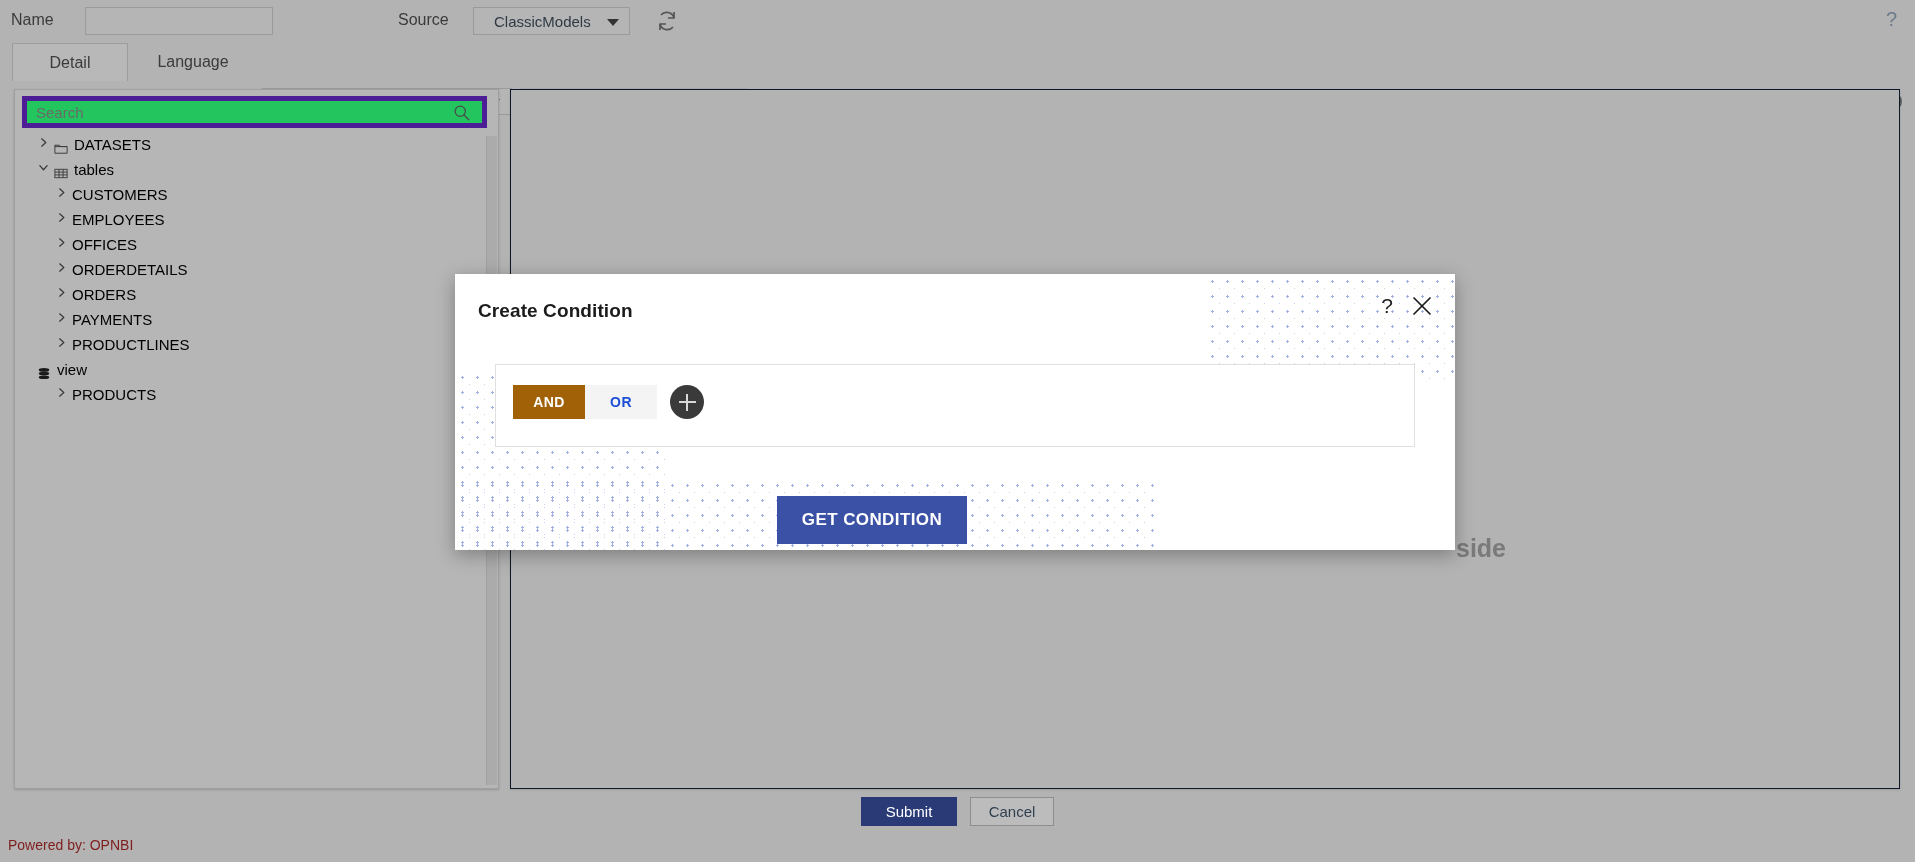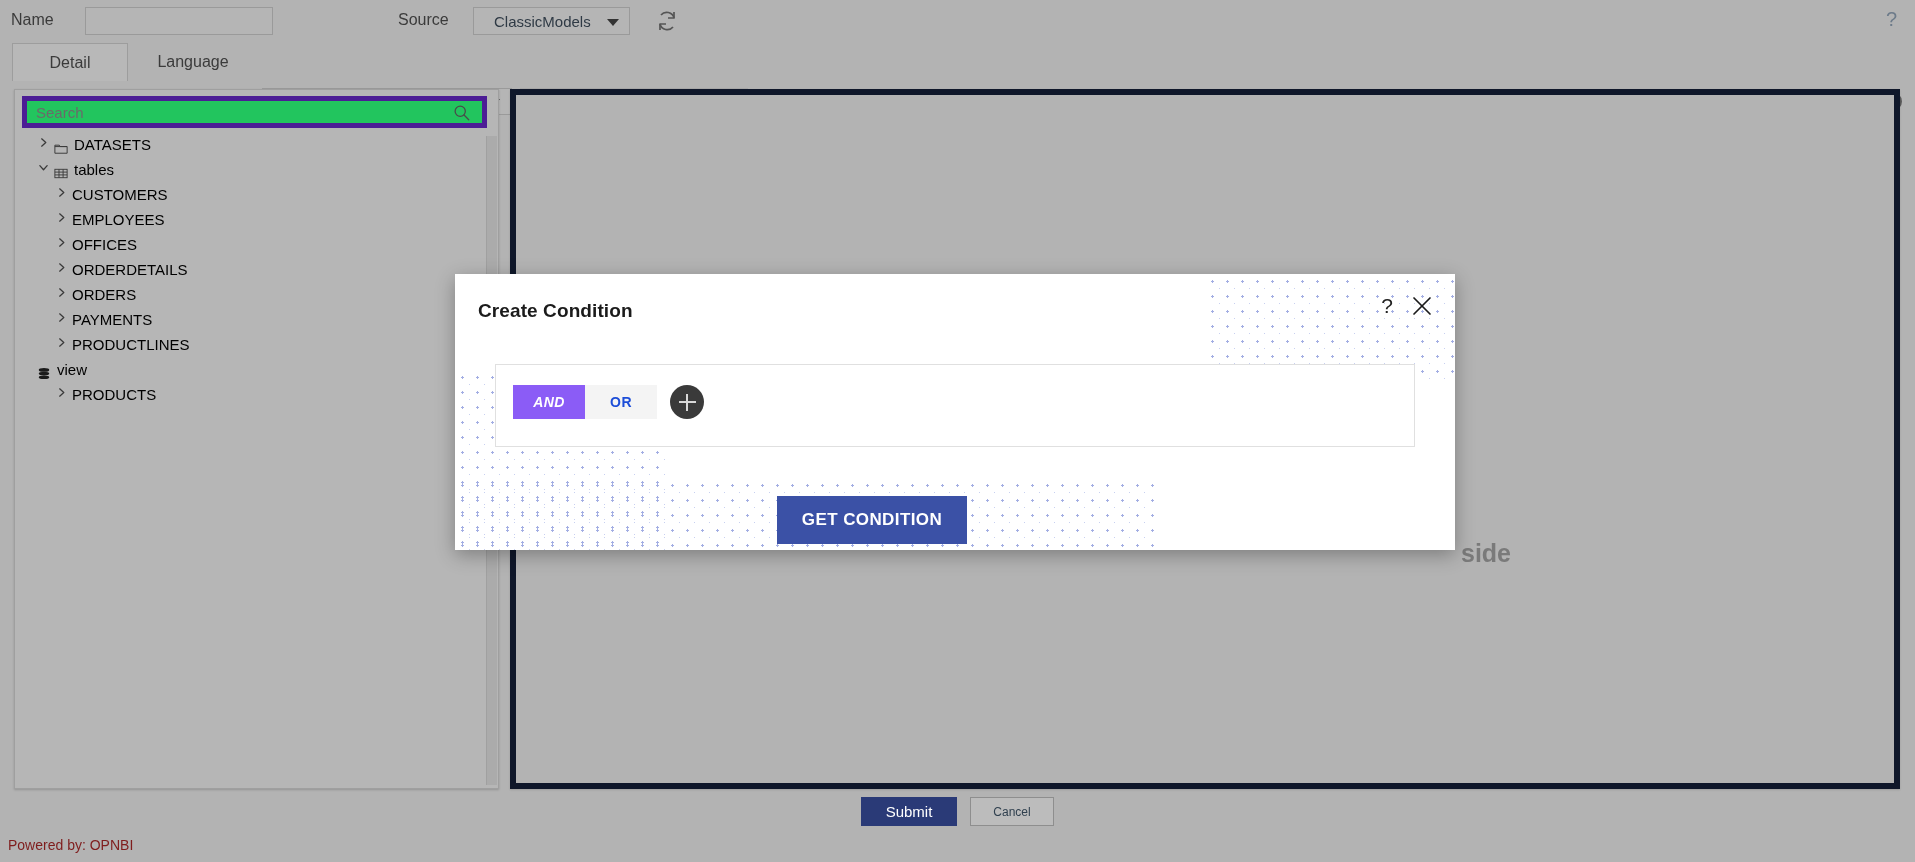--- a/index.html
+++ b/index.html
@@ -268,21 +268,21 @@
     display: flex; align-items: center;
     flex: 0 0 auto;
   }
 
   
   .canvas {
     position: absolute;
     left: 510px; top: 89px;
     width: 1390px; height: 700px;
     background: #b3b3b3;
-    border: 6px solid #0f172a;
+    border: 1px solid #0f172a;
     box-shadow: 0 1px 2px rgba(0,0,0,0.12);
     overflow: hidden;
   }
   .canvas-text {
     position: absolute;
     left: 945px; top: 444px;
     font-size: 25px;
     font-weight: bold;
     color: #7a7a7a;
     user-select: none;
@@ -305,21 +305,21 @@
     font-family: "Liberation Sans", sans-serif;
     font-size: 15px;
     cursor: pointer;
   }
   .btn-cancel {
     width: 84px; height: 29px;
     background: #bcbcbc;
     color: #30404f;
     border: 1px solid #8e8e8e;
     font-family: "Liberation Sans", sans-serif;
-    font-size: 12px;
+    font-size: 15px;
     cursor: pointer;
   }
   .powered {
     position: absolute;
     left: 8px; bottom: 9px;
     font-size: 14px;
     color: #7f1d1d;
   }
 
   
@@ -410,23 +410,22 @@
     align-items: center;
     justify-content: center;
     font-size: 14px;
     font-weight: bold;
     letter-spacing: .4px;
     cursor: pointer;
     border: none;
     font-family: "Liberation Sans", sans-serif;
   }
   .logic-btn.on {
-    background: #8b5cf6;
+    background: #a16207;
     color: #fff;
-    font-style: italic;
   }
   .logic-btn.off {
     background: #f4f4f4;
     color: #1d4ed8;
   }
   .add-cond-circle {
     position: absolute;
     left: 174px; top: 20px;
     width: 34px; height: 34px;
     border-radius: 50%;

